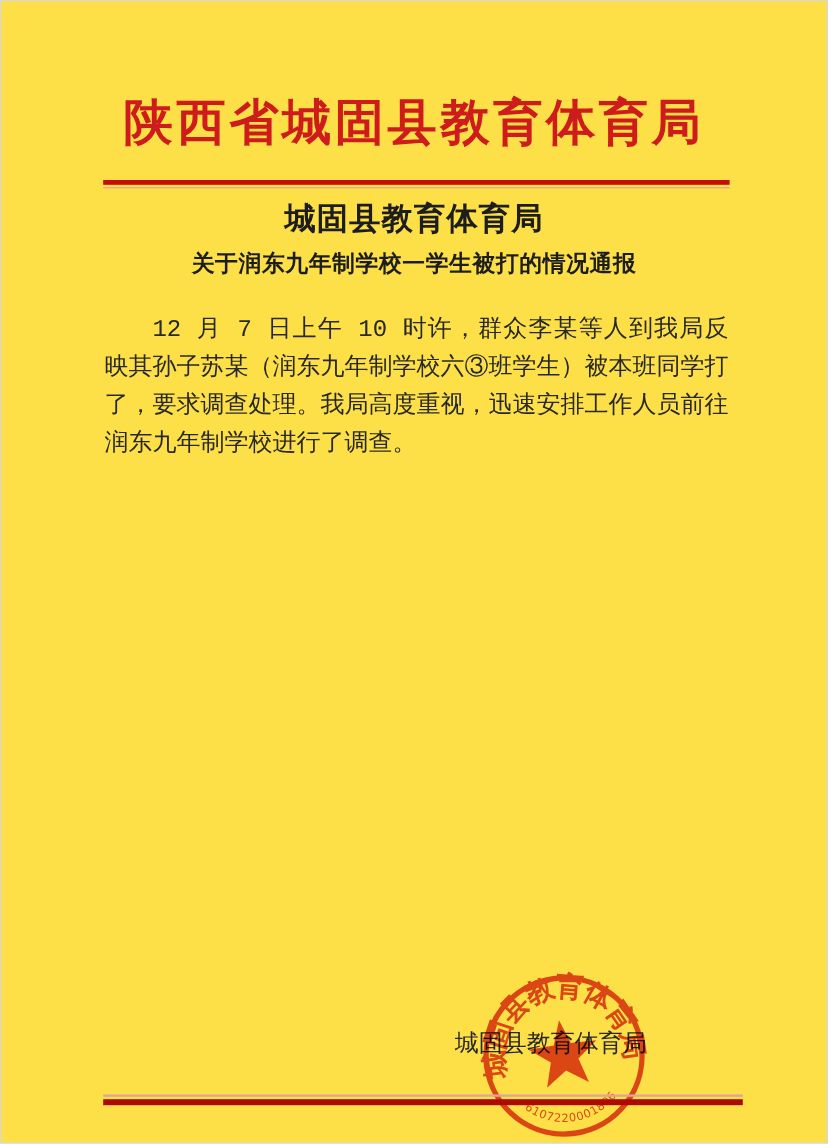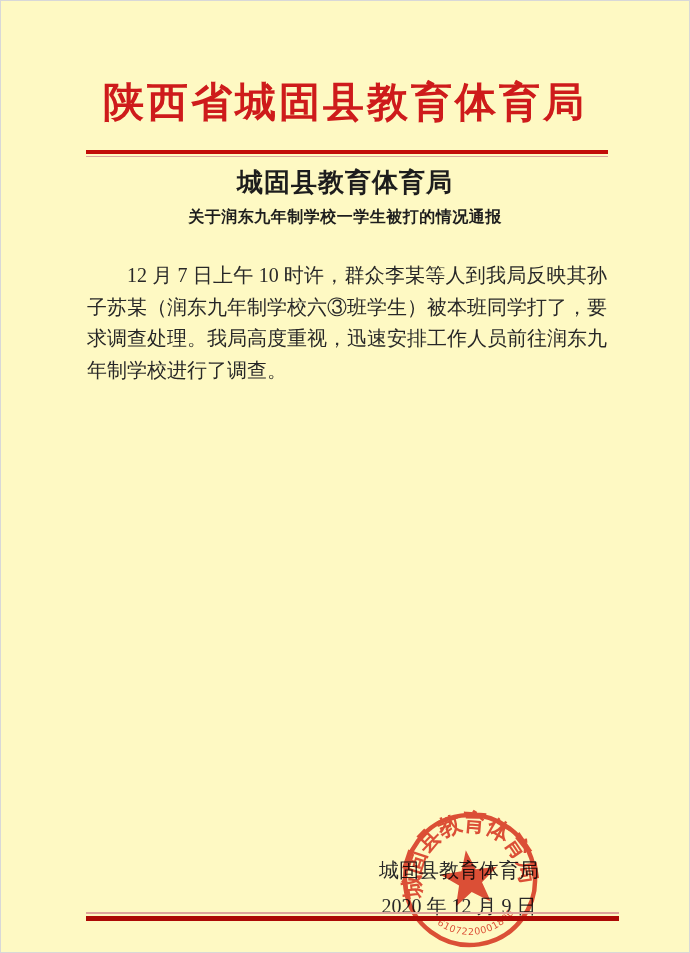--- a/index.html
+++ b/index.html
@@ -2,21 +2,21 @@
 <html><head>
 <meta charset="utf-8">
 <style>
   * { margin: 0; padding: 0; box-sizing: border-box; }
   html, body { background: #e8e8e8; }
   .page {
     position: relative;
     width: 690px;
     height: 953px;
     margin: 0 auto;
-    background: #fef9c3;
+    background: #fde047;
     border: 1px solid #d8d8d8;
     overflow: hidden;
     font-family: "Liberation Serif", "DejaVu Serif", serif;
   }
 
   
   .letterhead {
     position: absolute;
     top: 74px; left: 0; right: 0;
     text-align: center;
@@ -46,37 +46,37 @@
     top: 164px; left: 0; right: 0;
     text-align: center;
     color: #1d1d1d;
     font-weight: bold;
   }
   .doc-title-line1 {
     font-size: 26px;
     letter-spacing: 1px;
   }
   .doc-title-line2 {
-    font-size: 16px;
+    font-size: 19px;
     margin-top: 7px;
     letter-spacing: 0.5px;
     white-space: nowrap;
     text-align: center;
   }
 
   
   .doc-body {
     position: absolute;
     top: 259px; left: 86px; right: 82px;
     font-size: 20px;
     line-height: 31.5px;
     text-align: justify;
     color: #282828;
   }
-  .doc-body p { text-indent: 2em; margin: 0; }
+  .doc-body p { text-indent: 2em; margin: 0; font-family: Liberation Mono, monospace; }
 
   
   .signature {
     position: absolute;
     top: 851px; right: 150px;
     text-align: center;
     color: #282828;
     font-size: 20px;
     line-height: 36px;
     white-space: nowrap;
@@ -121,21 +121,20 @@
     <div class="doc-title-line1">城固县教育体育局</div>
     <div class="doc-title-line2">关于润东九年制学校一学生被打的情况通报</div>
   </div>
 
   <div class="doc-body">
     <p>12 月 7 日上午 10 时许，群众李某等人到我局反映其孙子苏某（润东九年制学校六③班学生）被本班同学打了，要求调查处理。我局高度重视，迅速安排工作人员前往润东九年制学校进行了调查。</p>
   </div>
 
   <div class="signature">
     <div>城固县教育体育局</div>
-    <div>2020 年 12 月 9 日</div>
   </div>
 
   <div class="seal">
     <svg viewBox="-75 -75 150 150" xmlns="http://www.w3.org/2000/svg">
       <defs>
         <path id="sealTopArc" d="M -46.98 17.1 A 50 50 0 1 1 46.98 17.1" fill="none"></path>
         <path id="sealBottomArc" d="M -42.1 35.35 A 55 55 0 0 0 42.1 35.35" fill="none"></path>
       </defs>
       <circle cx="0" cy="0" r="65" fill="none" stroke="#d8392c" stroke-width="4.5"></circle>
       <polygon points="0,-30 7.2,-9.9 28.5,-9.3 11.6,3.8 17.6,24.3 0,12.2 -17.6,24.3 -11.6,3.8 -28.5,-9.3 -7.2,-9.9" fill="#d8392c"></polygon>

